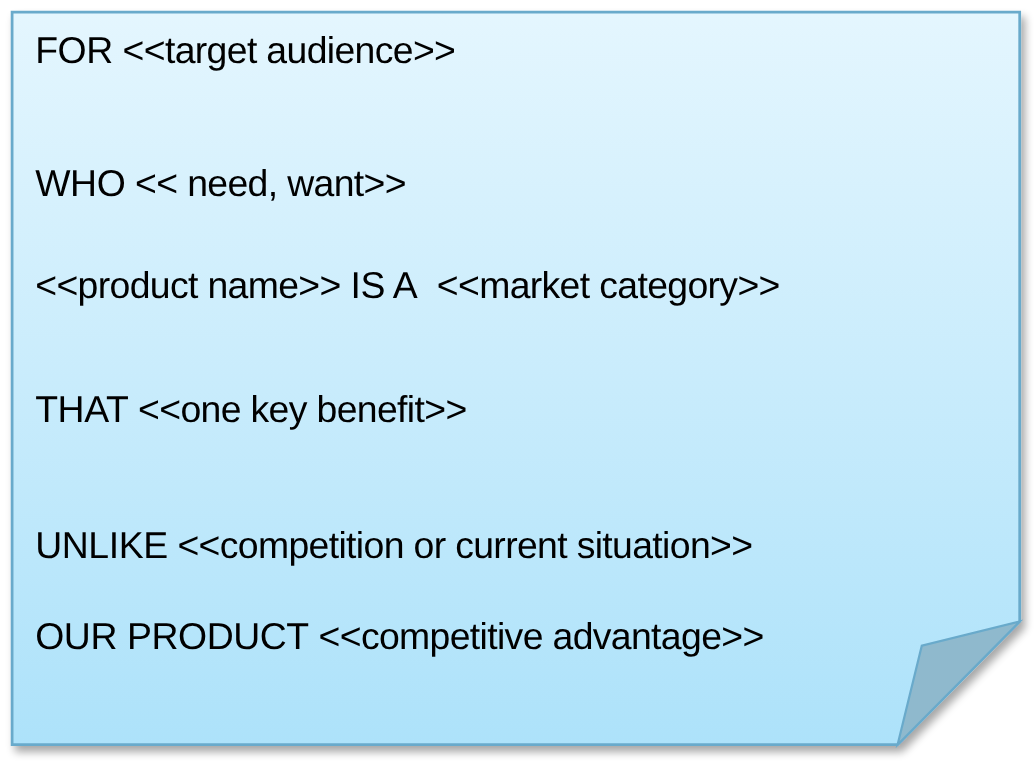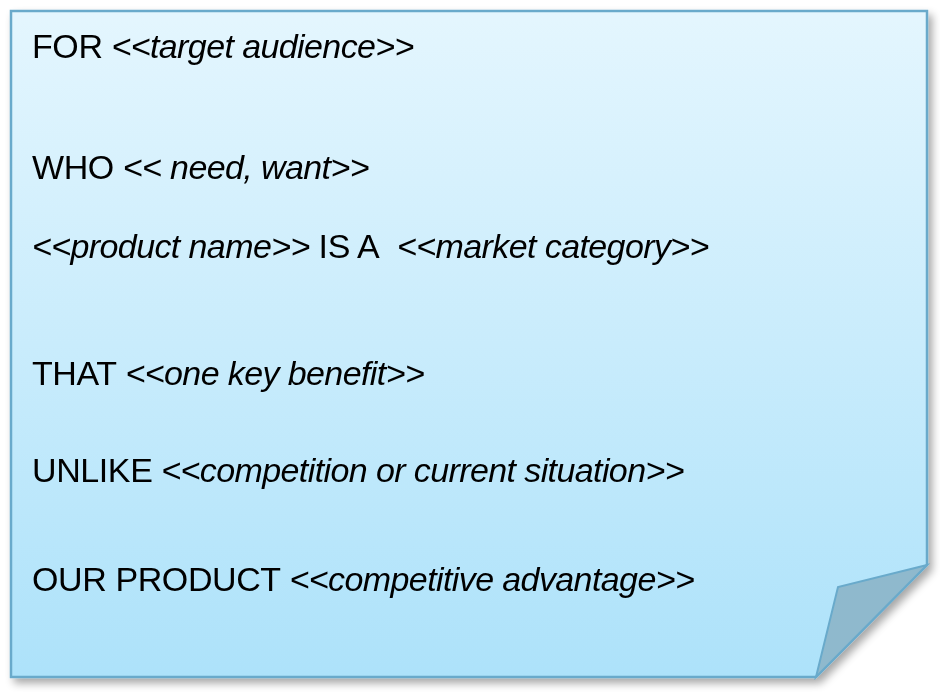--- a/index.html
+++ b/index.html
@@ -23,21 +23,21 @@
       position: absolute;
       left: 0;
       height: 48px;
       line-height: 48px;
       font-size: 34px;
       color: #000000;
       white-space: pre;
       letter-spacing: -0.6px;
     }
     .kw { font-weight: normal; letter-spacing: -0.4px; }
-    .ph { font-style: italic; }
+    .ph { }
   </style>
 </head>
 <body>
 
 <div class="note-wrap">
   <svg class="note-svg" width="940" height="694" viewBox="0 0 940 694">
     <defs>
       <linearGradient id="noteGrad" x1="0" y1="0" x2="0" y2="1">
         <stop offset="0" stop-color="#e4f6fe"></stop>
         <stop offset="0.5" stop-color="#c9ecfc"></stop>
@@ -59,21 +59,21 @@
     <path d="M11 11 L927 11 L927 565 L816 677 L11 677 Z" fill="url(#noteGrad)" stroke="#69aacb" stroke-width="2.5" filter="url(#shadow)"></path>
 
     <path d="M927 565 L838 587 L816 677 Z" fill="#8fb9cd" stroke="#69aacb" stroke-width="2"></path>
   </svg>
 
   <div class="lines">
     <div class="line" style="top:0px;"><span class="kw">FOR</span> <span class="ph">&lt;&lt;target audience&gt;&gt;</span></div>
 
     <div class="line" style="top:121px;"><span class="kw">WHO</span> <span class="ph">&lt;&lt; need, want&gt;&gt;</span></div>
 
-    <div class="line" style="top:200px;"><span class="ph">&lt;&lt;product name&gt;&gt;</span> <span class="kw">IS A</span>  <span class="ph">&lt;&lt;market category&gt;&gt;</span></div>
+    <div class="line" style="top:214px;"><span class="ph">&lt;&lt;product name&gt;&gt;</span> <span class="kw">IS A</span>  <span class="ph">&lt;&lt;market category&gt;&gt;</span></div>
 
     <div class="line" style="top:327px;"><span class="kw">THAT</span> <span class="ph">&lt;&lt;one key benefit&gt;&gt;</span></div>
 
-    <div class="line" style="top:424px;"><span class="kw">UNLIKE</span> <span class="ph">&lt;&lt;competition or current situation&gt;&gt;</span></div>
+    <div class="line" style="top:450px;"><span class="kw">UNLIKE</span> <span class="ph">&lt;&lt;competition or current situation&gt;&gt;</span></div>
 
     <div class="line" style="top:533px;text-align:right;"><span class="kw">OUR PRODUCT</span> <span class="ph">&lt;&lt;competitive advantage&gt;&gt;</span></div>
   </div>
 </div>
 
 </body></html>

